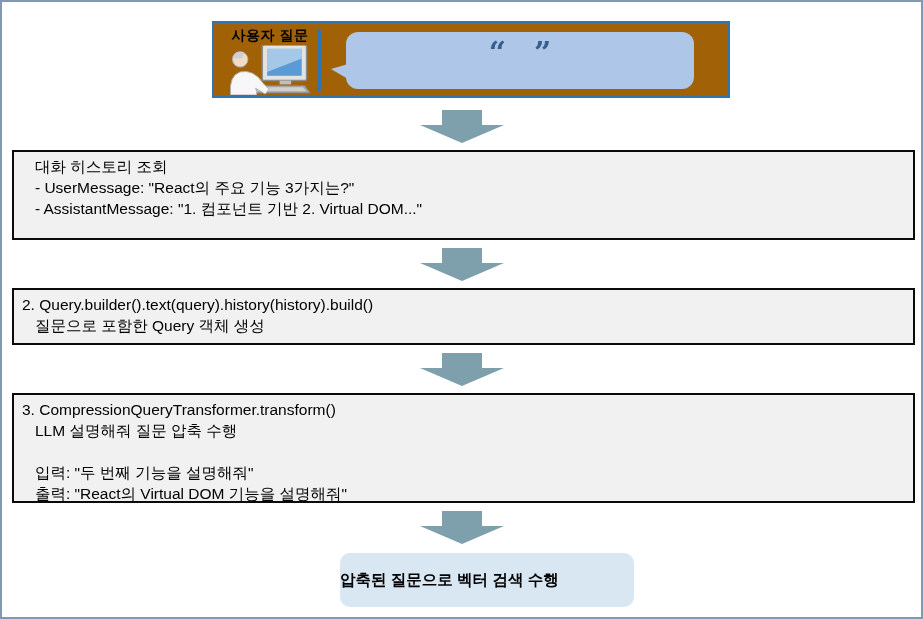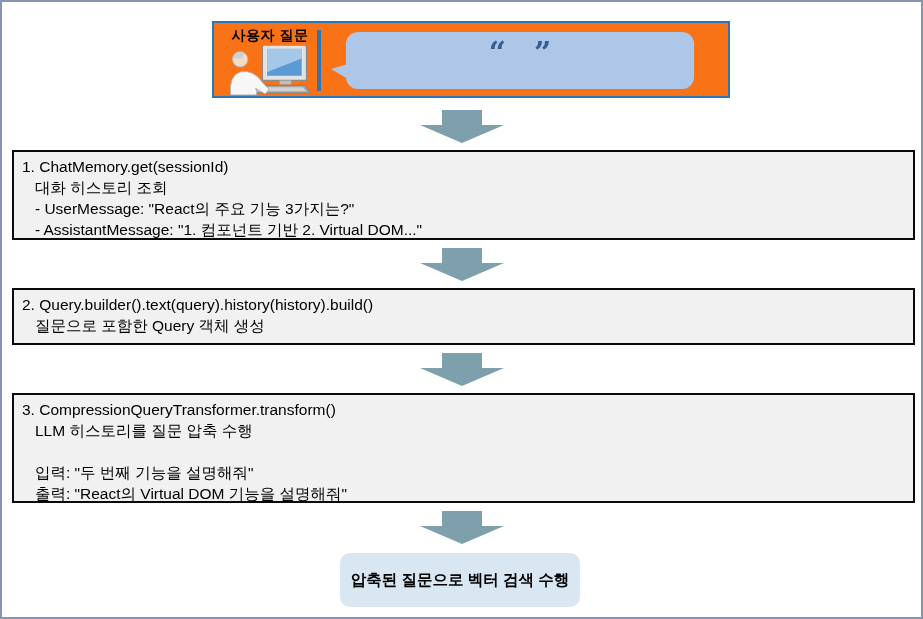--- a/index.html
+++ b/index.html
@@ -11,21 +11,21 @@
     border:2px solid #8496B0;
     font-family:"Liberation Sans", sans-serif;
     color:#000;
     overflow:hidden;
   }
 
   
   .user-box {
     position:absolute; left:210px; top:19px;
     width:518px; height:77px;
-    background:#f97316;
+    background:#a16207;
     border:2px solid #2E75B6;
   }
   .user-label {
     position:absolute; left:8px; top:4px; width:96px;
     text-align:center;
     font-size:14px; font-weight:bold; color:#000;
     letter-spacing:0.5px;
   }
   .user-icon {
     position:absolute; left:12px; top:22px;
@@ -85,24 +85,24 @@
   .step-3 { top:391px; height:110px; }
   .step-line {
     white-space:pre;
     line-height:21px;
     min-height:21px;
   }
 
   
   .result-box {
     position:absolute; left:338px; top:551px;
-    width:240px; height:54px;
+    width:294px; height:54px;
     background:#D9E7F2;
     border-radius:10px;
-    display:flex; align-items:center; justify-content:center;
+    display:flex; align-items:center; justify-content:flex-start;
   }
   .result-text { font-size:15.5px; font-weight:bold; color:#000; }
 </style>
 </head>
 <body>
 
 <div class="canvas">
 
   <div class="user-box">
     <div class="user-label">사용자 질문</div>
@@ -129,42 +129,41 @@
       <span class="quote open">“</span>
       <span class="quote close">”</span>
     </div>
   </div>
 
   <svg class="down-arrow arrow-1" viewBox="0 0 84 33">
     <polygon points="22,0 62,0 62,15 84,15 42,33 0,15 22,15" fill="#7DA0AC"></polygon>
   </svg>
 
   <div class="step-box step-1">
-    <div class="step-line">1. ChatMemory.get(sessionId)</div>
     <div class="step-line">   대화 히스토리 조회</div>
     <div class="step-line">   - UserMessage: "React의 주요 기능 3가지는?"</div>
     <div class="step-line">   - AssistantMessage: "1. 컴포넌트 기반 2. Virtual DOM..."</div>
   </div>
 
   <svg class="down-arrow arrow-2" viewBox="0 0 84 33">
     <polygon points="22,0 62,0 62,15 84,15 42,33 0,15 22,15" fill="#7DA0AC"></polygon>
   </svg>
 
   <div class="step-box step-2">
     <div class="step-line">2. Query.builder().text(query).history(history).build()</div>
     <div class="step-line">   질문으로 포함한 Query 객체 생성</div>
   </div>
 
   <svg class="down-arrow arrow-3" viewBox="0 0 84 33">
     <polygon points="22,0 62,0 62,15 84,15 42,33 0,15 22,15" fill="#7DA0AC"></polygon>
   </svg>
 
   <div class="step-box step-3">
     <div class="step-line">3. CompressionQueryTransformer.transform()</div>
-    <div class="step-line">   LLM 히스토리를 질문 압축 수행</div>
+    <div class="step-line">   LLM 설명해줘 질문 압축 수행</div>
     <div class="step-line"></div>
     <div class="step-line">   입력: "두 번째 기능을 설명해줘"</div>
     <div class="step-line">   출력: "React의 Virtual DOM 기능을 설명해줘"</div>
   </div>
 
   <svg class="down-arrow arrow-4" viewBox="0 0 84 33">
     <polygon points="22,0 62,0 62,15 84,15 42,33 0,15 22,15" fill="#7DA0AC"></polygon>
   </svg>
 
   <div class="result-box">

